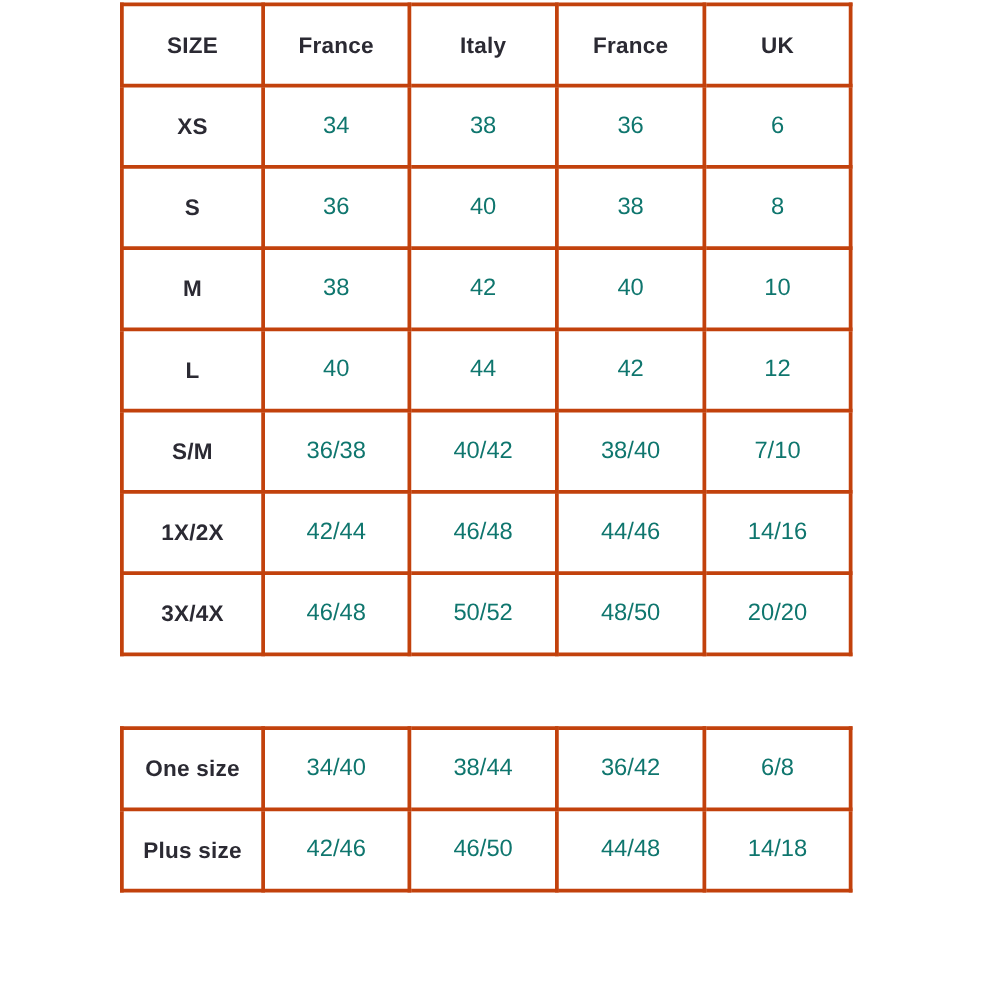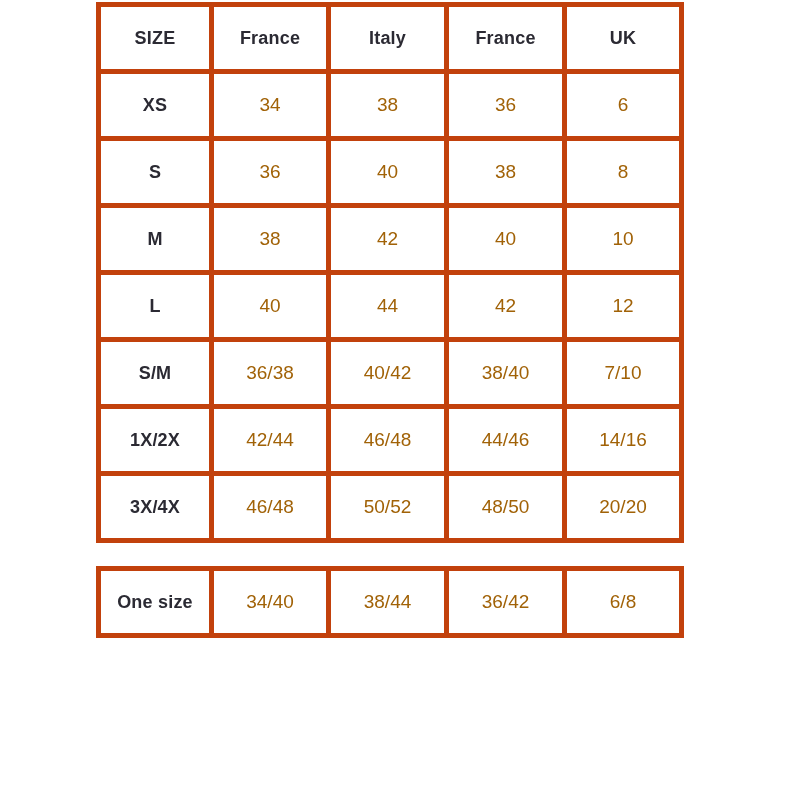--- a/index.html
+++ b/index.html
@@ -23,39 +23,39 @@
     width: 583px;
     background: #ffffff;
   }
   table.size-table col.c-size   { width: 113px; }
   table.size-table col.c-europe { width: 117px; }
   table.size-table col.c-italy  { width: 118px; }
   table.size-table col.c-france { width: 118px; }
   table.size-table col.c-uk     { width: 117px; }
   table.size-table th,
   table.size-table td {
-    border: 5px solid #c2410c;
+    border: 3px solid #c2410c;
     height: 62px;
     text-align: center;
     vertical-align: middle;
     padding: 0;
   }
   table.size-table th {
     font-weight: 700;
     font-size: 18px;
     color: #2b2a33;
     letter-spacing: 0.2px;
   }
   table.size-table td {
     font-weight: 400;
     font-size: 19px;
-    color: #a16207;
+    color: #0f766e;
   }
   table.size-table.secondary {
-    margin-top: 23px;
+    margin-top: 56px;
   }
 </style>
 </head>
 <body>
 
 <div class="page">
 
   <table class="size-table">
     <colgroup>
       <col class="c-size">
@@ -135,16 +135,23 @@
         <col class="c-uk">
     </colgroup>
     <tbody>
       <tr>
         <th>One size</th>
         <td>34/40</td>
         <td>38/44</td>
         <td>36/42</td>
         <td>6/8</td>
       </tr>
+      <tr>
+        <th>Plus size</th>
+        <td>42/46</td>
+        <td>46/50</td>
+        <td>44/48</td>
+        <td>14/18</td>
+      </tr>
     </tbody>
   </table>
 
 </div>
 
 </body></html>

